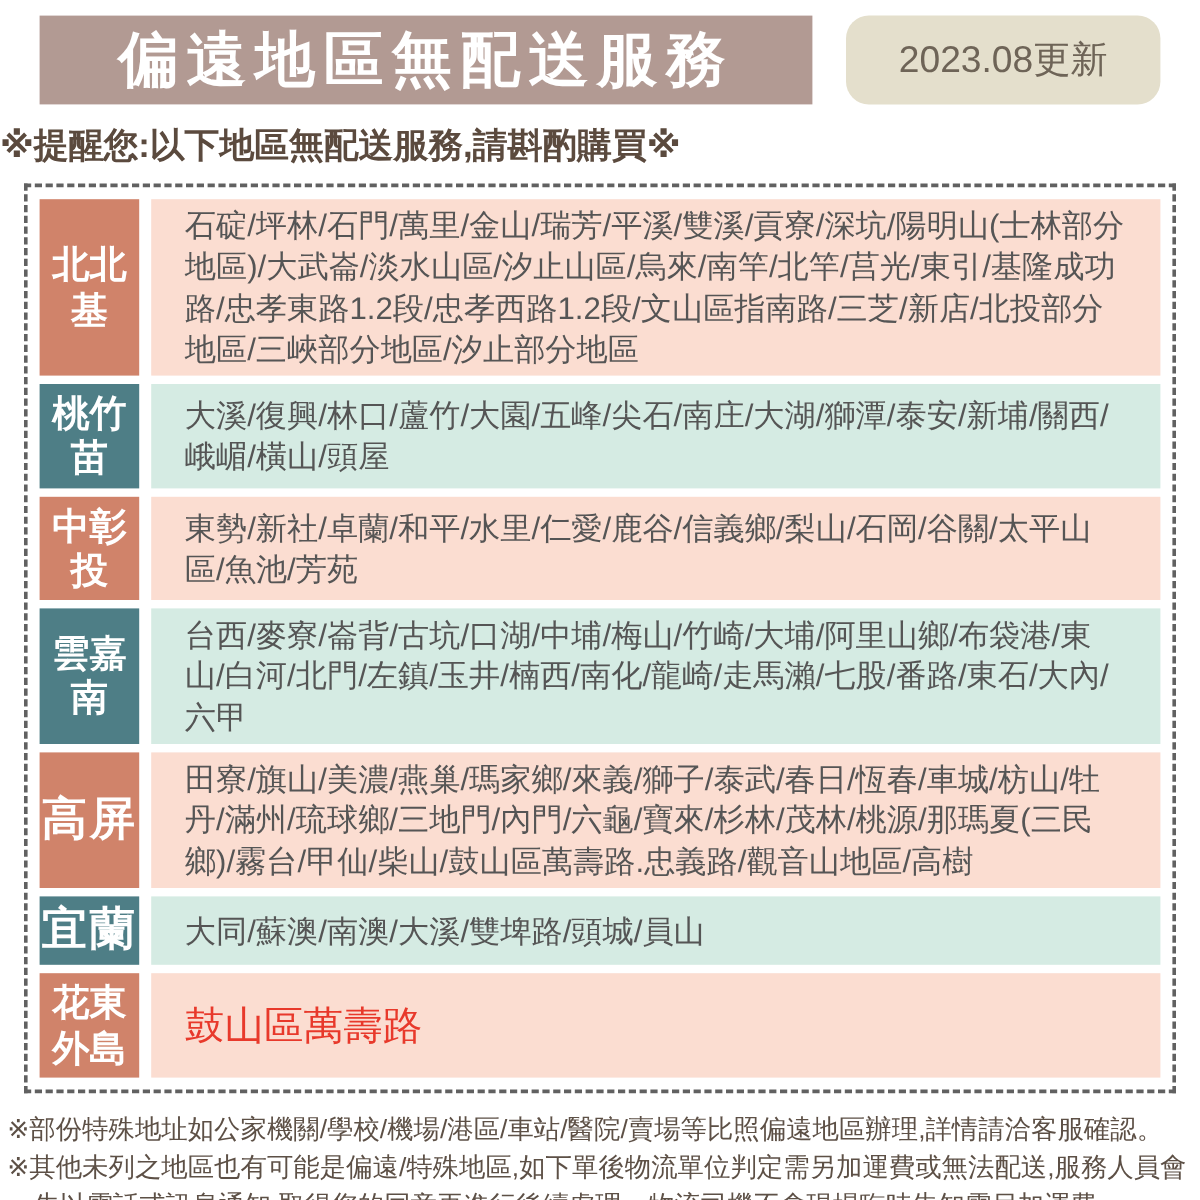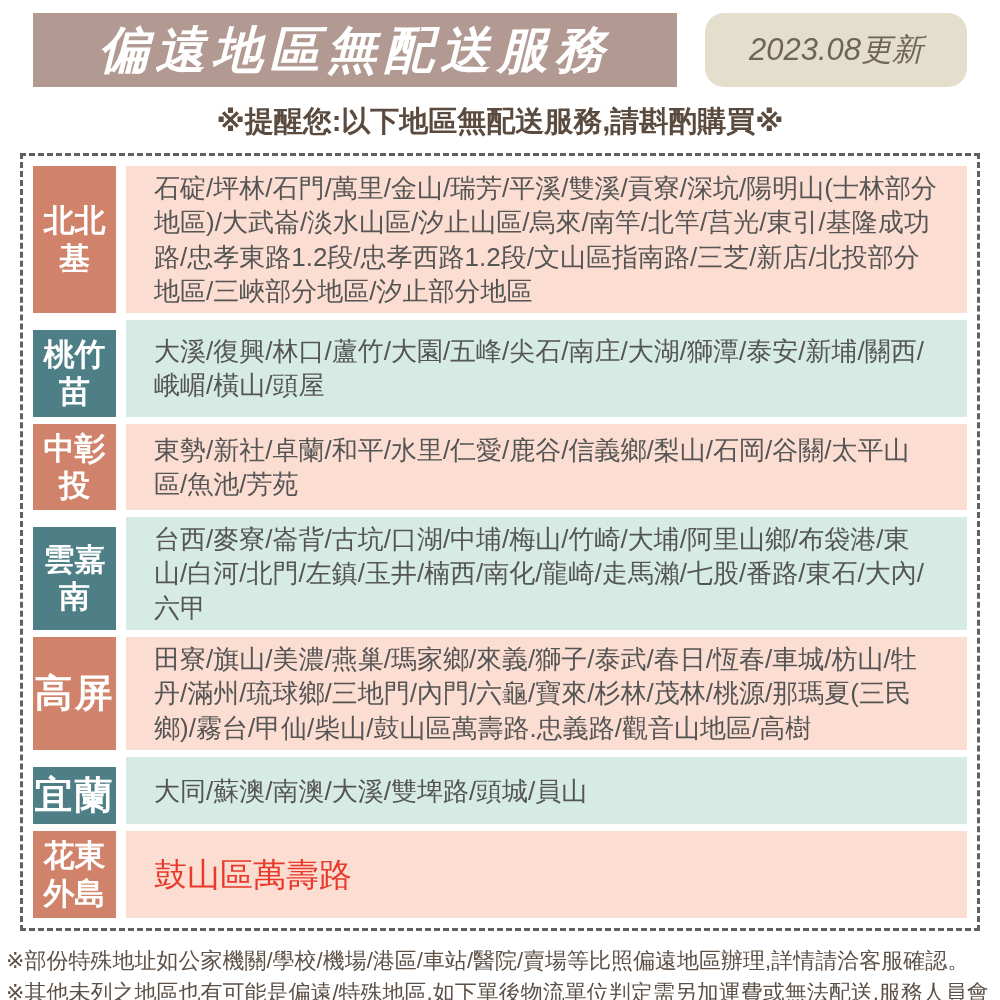--- a/index.html
+++ b/index.html
@@ -15,21 +15,20 @@
     background: #ffffff;
     overflow: hidden;
     box-sizing: border-box;
   }
   
   .header {
     display: flex;
     align-items: stretch;
     gap: 28px;
     padding: 13px 33px 0 33px;
-    font-style: italic;
   }
   .title-banner {
     flex: 1;
     background: var(--banner-bg, #b29a93);
     color: var(--banner-text, #ffffff);
     font-size: 50px;
     font-weight: bold;
     letter-spacing: 7px;
     text-align: center;
     line-height: 74px;
@@ -41,21 +40,21 @@
     color: var(--badge-text, #6e6457);
     font-size: 31px;
     display: flex;
     align-items: center;
     justify-content: center;
     height: 74px;
     border-radius: 19px;
   }
   
   .subtitle {
-    text-align: center;
+    text-align: left;
     font-size: 29px;
     font-weight: bold;
     color: var(--subtitle-text, #5b4a3e);
     margin: 15px 0 11px 0;
   }
   
   .region-table {
     margin: 0 auto;
     width: 960px;
     box-sizing: border-box;
@@ -77,21 +76,21 @@
     text-align: center;
     color: #ffffff;
     font-weight: bold;
     font-size: 31px;
     line-height: 1.2;
     padding: 6px 0;
     box-sizing: border-box;
   }
   .region-label.large { font-size: 38px; letter-spacing: 2px; }
   .theme-salmon .region-label { background: var(--salmon-label, #d0836a); }
-  .theme-teal   .region-label { background: var(--teal-label, #4e7e86); margin-top: 10px; }
+  .theme-teal   .region-label { background: var(--teal-label, #4e7e86); }
   .region-areas {
     flex: 1;
     font-size: 26px;
     line-height: 1.32;
     color: var(--area-text, #555555);
     padding: 5px 28px;
     box-sizing: border-box;
     display: flex;
     align-items: center;
     min-height: 56px;

